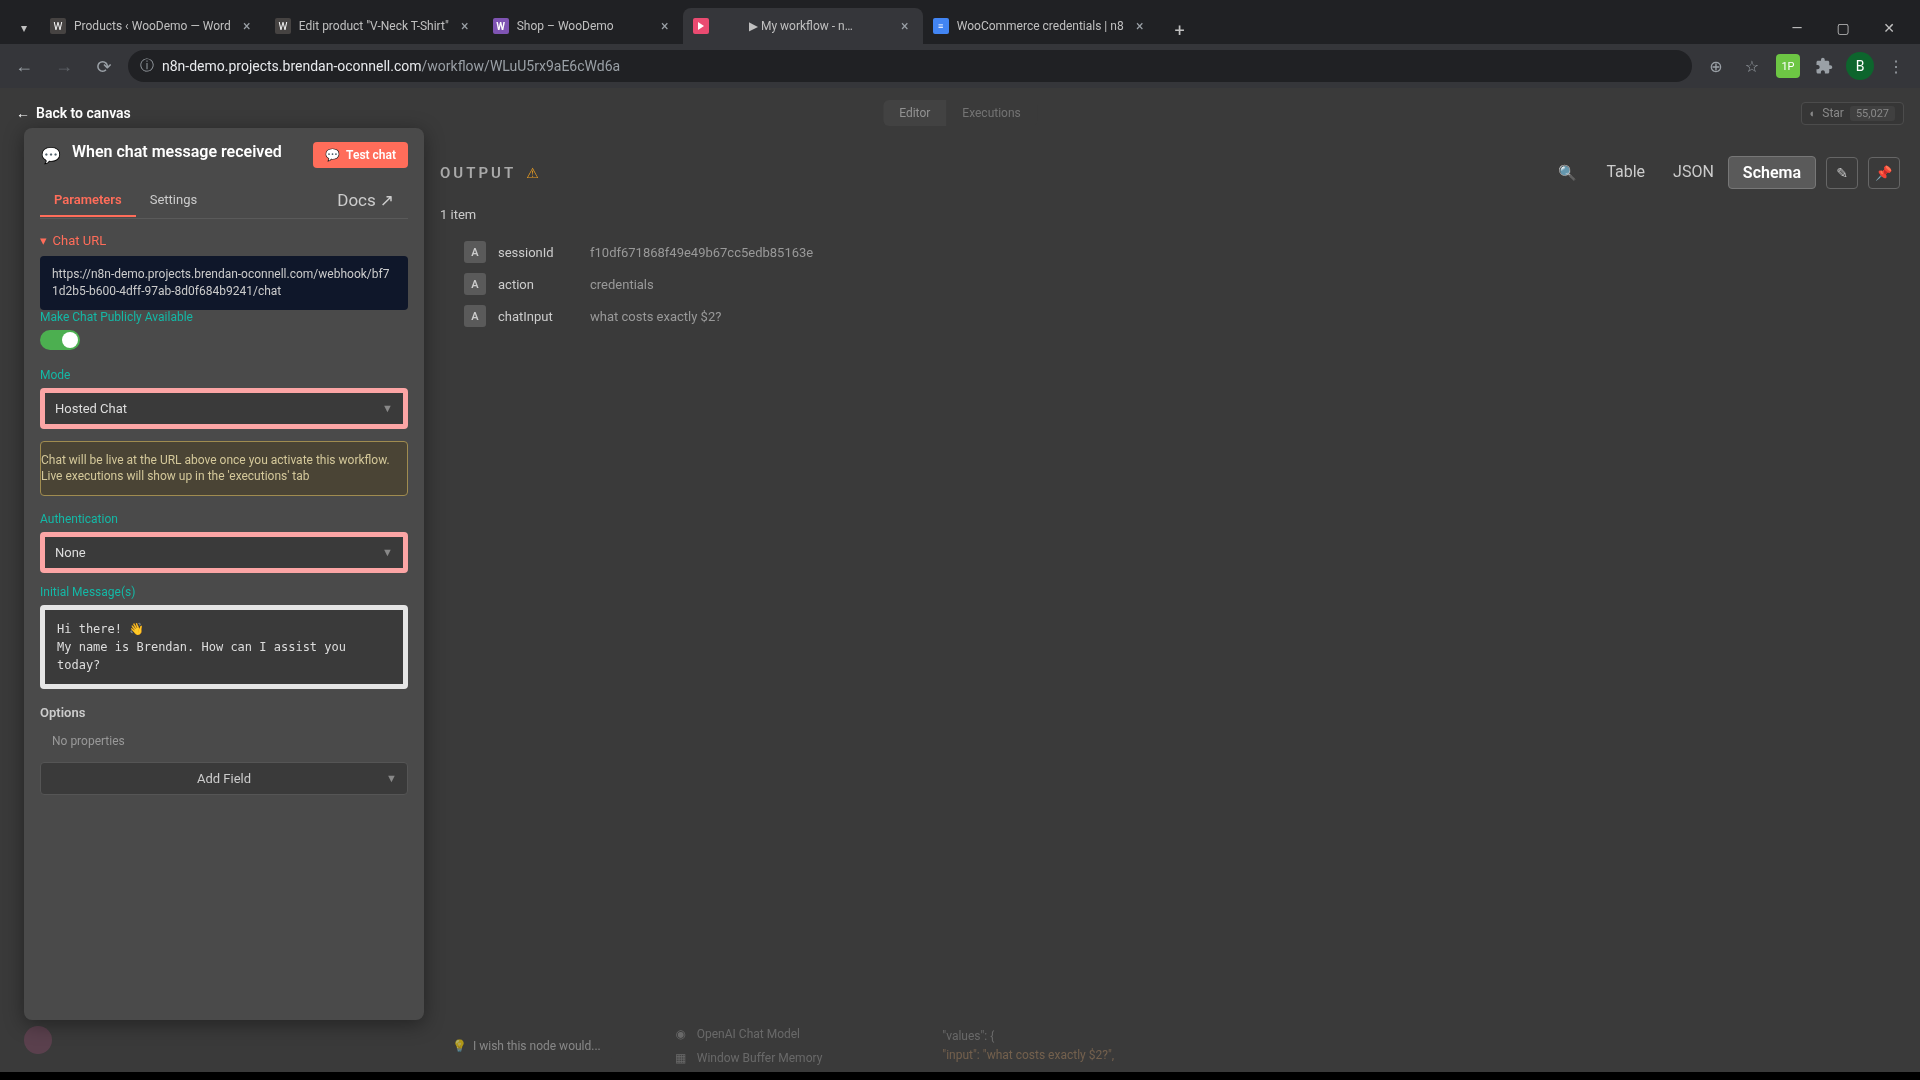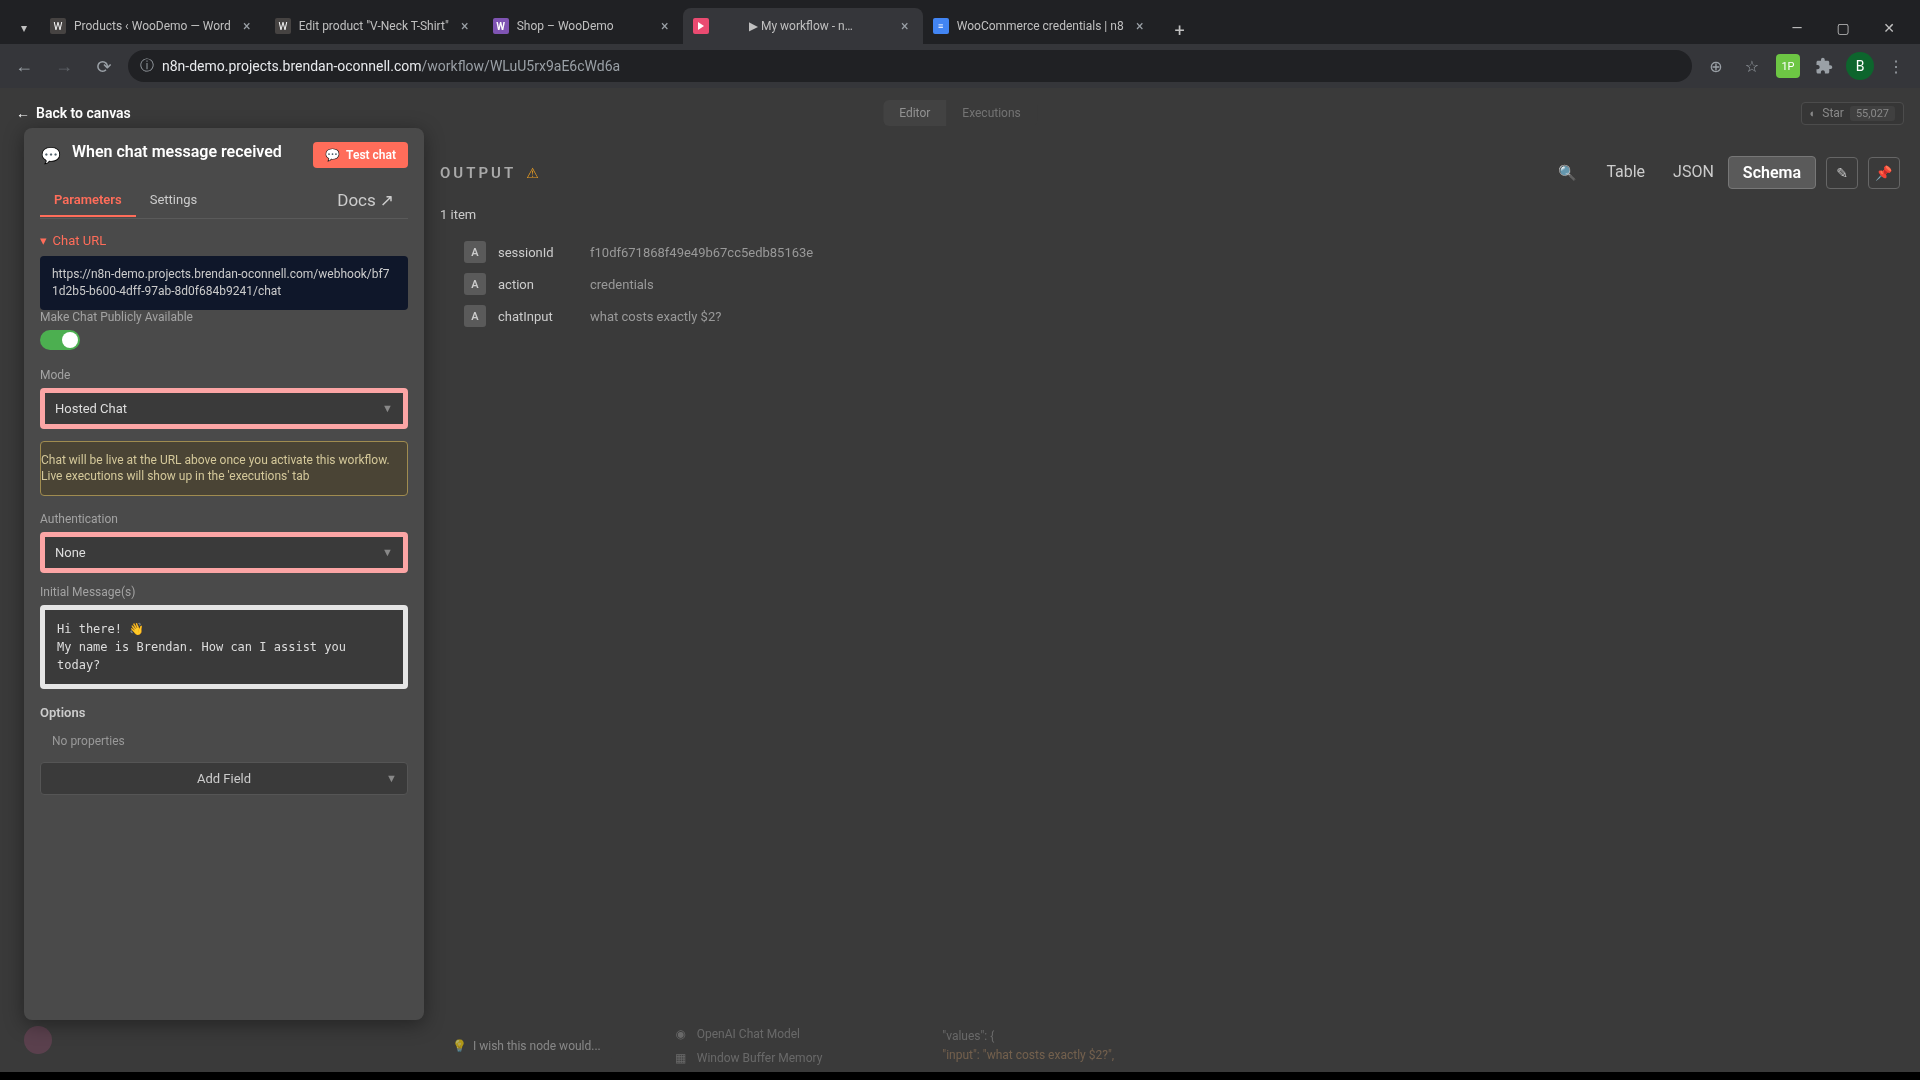--- a/index.html
+++ b/index.html
@@ -58,21 +58,21 @@
 .test-chat-btn { background:#ff6d5a; color:#fff; border:none; padding:6px 12px; border-radius:4px; font-size:12px; font-weight:600; display:flex; align-items:center; gap:6px; cursor:pointer; }
 .tabs-row { display:flex; align-items:center; margin-top:14px; border-bottom:1px solid #5a5a5a; }
 .ptab { padding:8px 14px; font-size:13px; color:#ccc; cursor:pointer; border-bottom:2px solid transparent; }
 .ptab.active { color:#ff6d5a; border-bottom-color:#ff6d5a; font-weight:600; }
 .docs-link { margin-left:auto; color:#ccc; font-size:17px; display:flex; align-items:flex-start; gap:4px; padding:8px 14px; cursor:pointer; }
 
 .panel-body { flex:1; overflow-y:auto; padding:14px 16px; }
 .collapsible { display:flex; align-items:center; gap:6px; color:#ff6d5a; font-size:13px; cursor:pointer; margin-bottom:8px; }
 .url-box { background:#0f172a; border-radius:4px; padding:10px 12px; font-size:12px; color:#ccc; word-break:break-all; line-height:1.4; }
 
-.field-label { font-size:12px; color:#a3a3a3; margin-bottom:6px; display:block; }
+.field-label { font-size:12px; color:#14b8a6; margin-bottom:6px; display:block; }
 .toggle { width:40px; height:20px; background:#4caf50; border-radius:10px; position:relative; cursor:pointer; margin-bottom:18px; }
 .toggle::after { content:""; position:absolute; right:2px; top:2px; width:16px; height:16px; background:#fff; border-radius:50%; }
 
 .select-box { background:#3a3a3a; border:5px solid #fca5a5; border-radius:4px; padding:8px 10px; font-size:13px; color:#ddd; display:flex; align-items:center; justify-content:space-between; cursor:pointer; margin-bottom:12px; }
 .select-box .chev { color:#888; font-size:11px; }
 
 .info-box { background:#4a4435; border:1px solid #a08c50; border-radius:4px; padding:10px 0; font-size:12px; color:#d4c89a; line-height:1.4; margin-bottom:16px; }
 
 .textarea-box { background:#3a3a3a; border:5px solid #e5e5e5; border-radius:4px; padding:10px 12px; font-size:12px; color:#ddd; font-family:monospace; line-height:1.5; min-height:64px; margin-bottom:16px; white-space:pre-wrap; }
 

